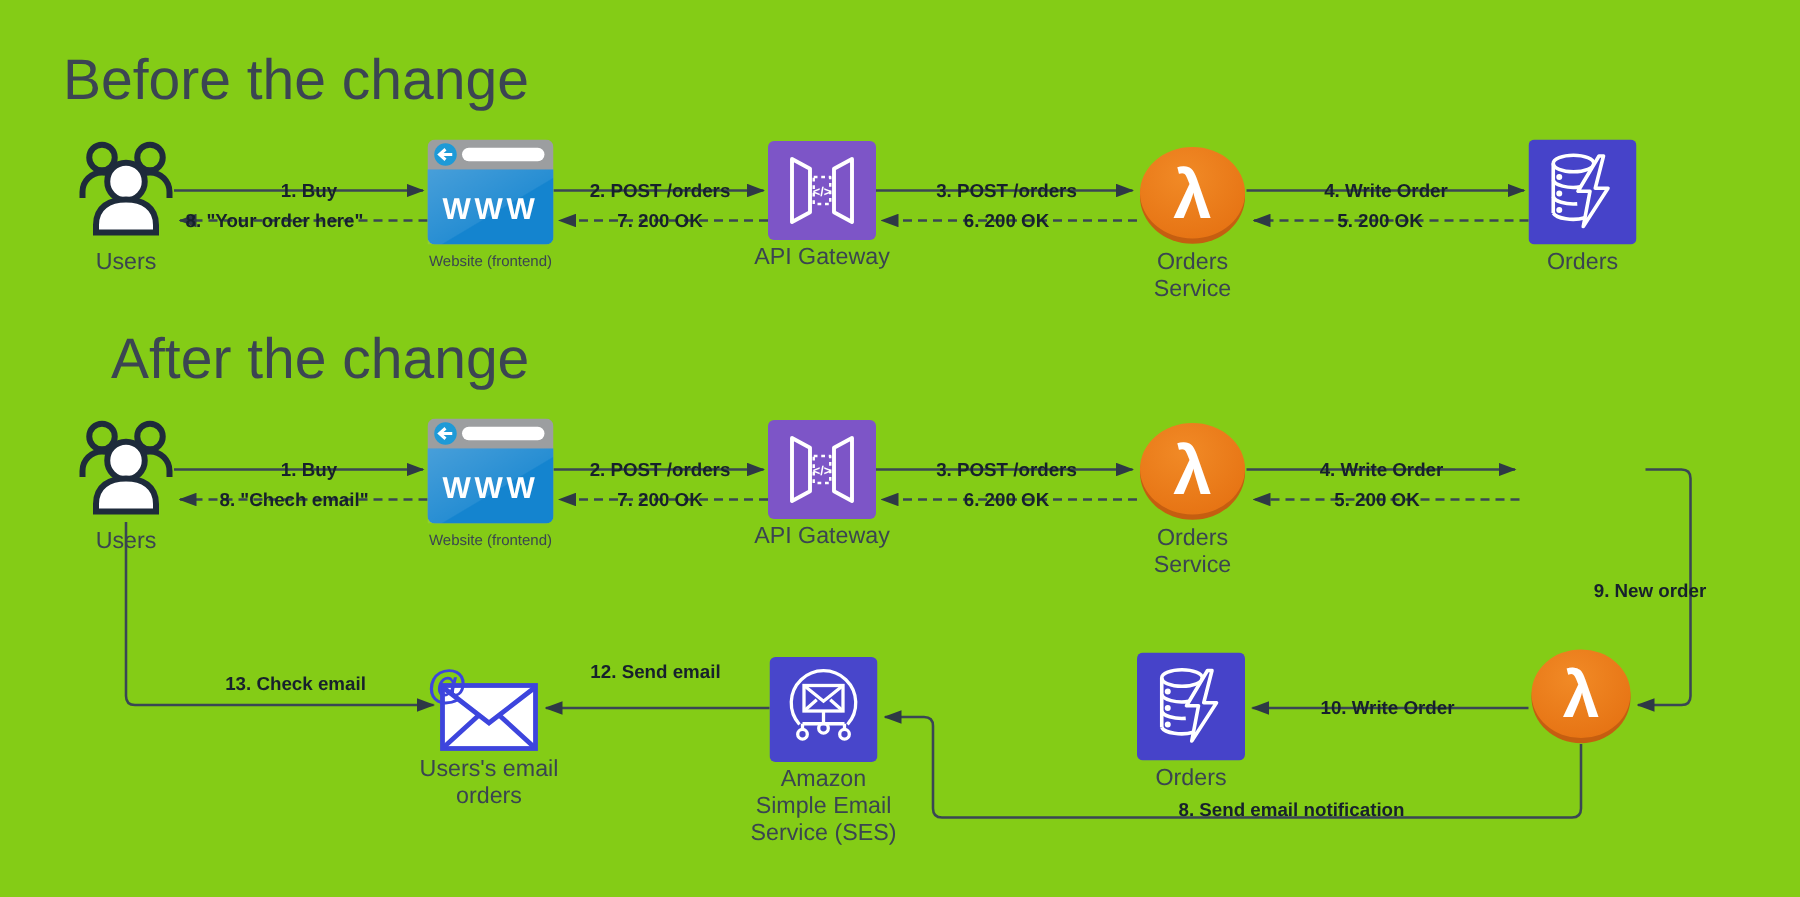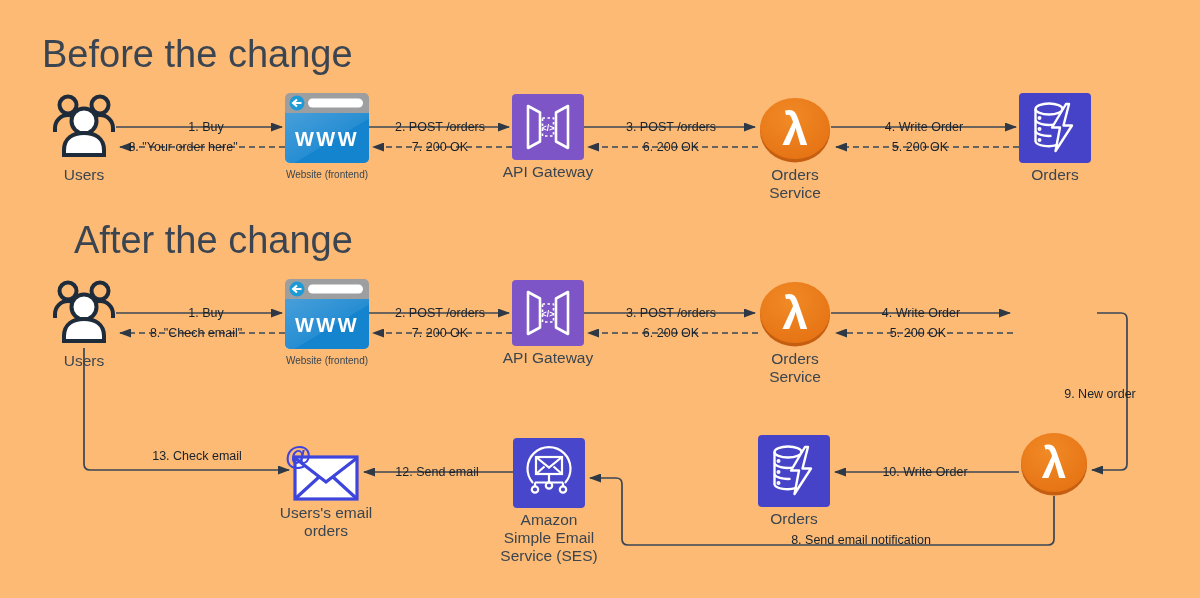--- a/index.html
+++ b/index.html
@@ -1,26 +1,26 @@
 <!DOCTYPE html>
 <html><head>
 <meta charset="utf-8">
 <style>
   html,body{margin:0;padding:0;background:#fff;}
-  .canvas{position:relative;width:1200px;height:598px;background:#fdba74;overflow:hidden;
+  .canvas{position:relative;width:1200px;height:598px;background:#84cc16;overflow:hidden;
           font-family:"Liberation Sans",sans-serif;}
   .wires{position:absolute;left:0;top:0;z-index:1;}
   .title{position:absolute;z-index:2;font-size:38px;font-weight:400;color:#3B4552;white-space:nowrap;}
   .t-before{left:42px;top:33px;}
   .t-after{left:42px;top:219px;margin-left:32px;}
   .node{position:absolute;z-index:2;display:flex;flex-direction:column;align-items:center;}
   .nlabel{margin-top:3px;font-size:15.5px;color:#3A4550;text-align:center;line-height:18px;white-space:nowrap;}
   .nlabel.wrap{white-space:normal;}
   .nlabel.small{font-size:10px;}
-  .elabel{position:absolute;z-index:3;transform:translate(-50%,-50%);font-size:12.5px;font-weight:normal;
+  .elabel{position:absolute;z-index:3;transform:translate(-50%,-50%);font-size:12.5px;font-weight:bold;
           color:#17212C;white-space:nowrap;}
   .at{position:absolute;left:14px;top:-14px;font-size:27px;font-weight:bold;color:#3D45DD;z-index:4;}
   svg text{font-family:"Liberation Sans",sans-serif;}
 </style>
 </head>
 <body>
 
 <div class="canvas">
 
   <svg class="wires" width="1200" height="598" viewBox="0 0 1200 598">
@@ -256,16 +256,16 @@
   <span class="elabel" style="left:196px;top:333px">8. "Chech email"</span>
   <span class="elabel" style="left:440px;top:313px">2. POST /orders</span>
   <span class="elabel" style="left:440px;top:333px">7. 200 OK</span>
   <span class="elabel" style="left:671px;top:313px">3. POST /orders</span>
   <span class="elabel" style="left:671px;top:333px">6. 200 OK</span>
   <span class="elabel" style="left:921px;top:313px">4. Write Order</span>
   <span class="elabel" style="left:918px;top:333px">5. 200 OK</span>
   <span class="elabel" style="left:1100px;top:394px">9. New order</span>
   <span class="elabel" style="left:925px;top:472px">10. Write Order</span>
   <span class="elabel" style="left:861px;top:540px">8. Send email notification</span>
-  <span class="elabel" style="left:437px;top:472px">12. Send email</span>
+  <span class="elabel" style="left:437px;top:448px">12. Send email</span>
   <span class="elabel" style="left:197px;top:456px">13. Check email</span>
 
 </div>
 
 </body></html>

